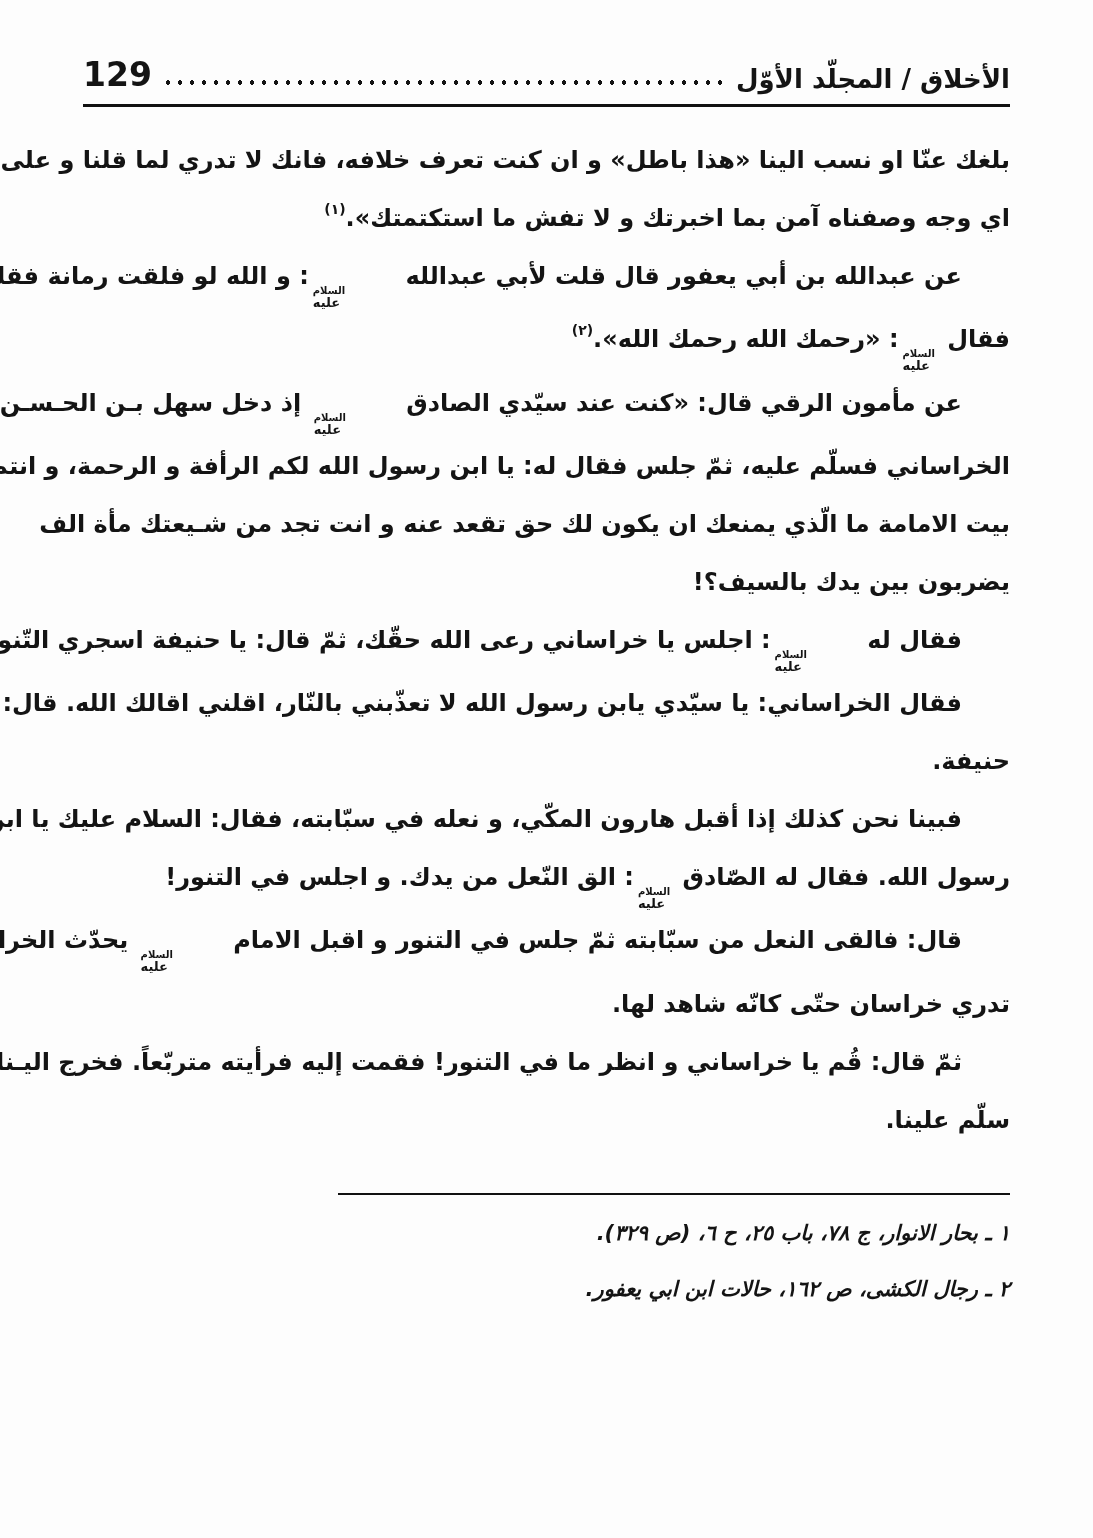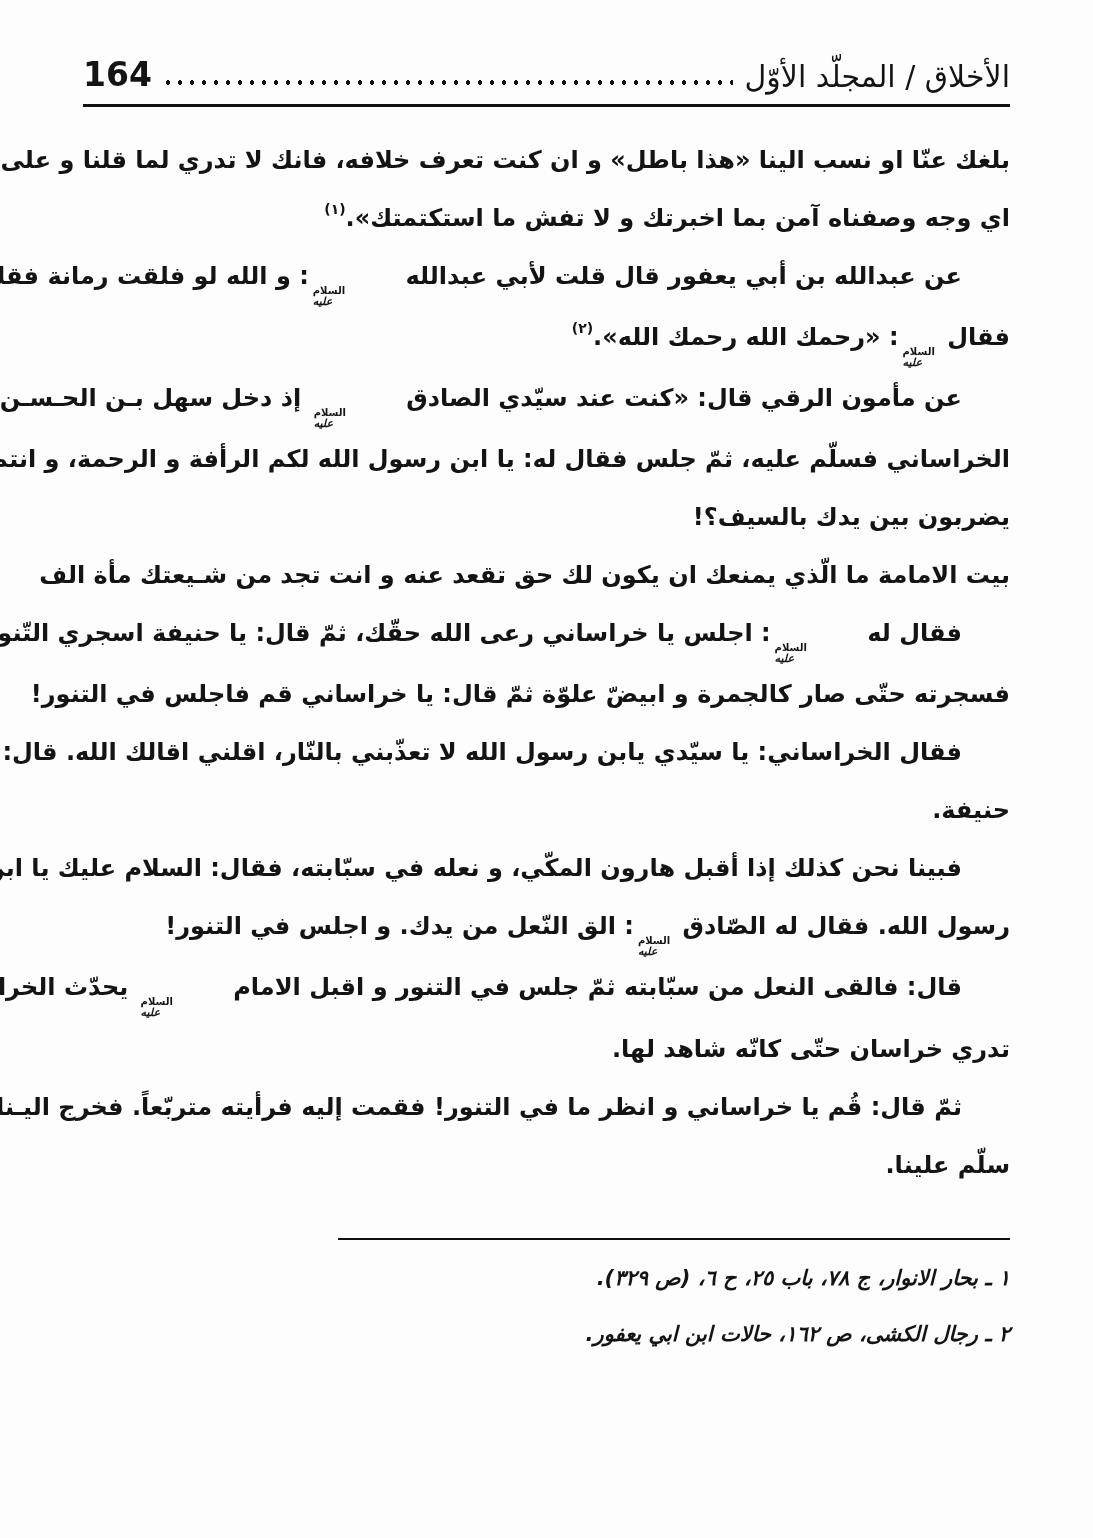--- a/index.html
+++ b/index.html
@@ -16,22 +16,22 @@
     padding:44px 83px 0 83px;
     direction:rtl;
   }
   
   .header{
     display:flex;
     align-items:flex-end;
     height:50px;
   }
   .header-title{
-    font-size:30px;
-    font-weight:normal;
+    font-size:26px;
+    font-weight:bold;
     white-space:nowrap;
   }
   .leader{
     flex:1;
     height:7px;
     margin:0 12px 8px 12px;
     background:radial-gradient(circle at 4px 3.5px, #141414 2.1px, transparent 2.5px);
     background-size:12px 7px;
     background-repeat:repeat-x;
   }
@@ -70,21 +70,21 @@
   
   .honorific{
     display:inline-flex;
     flex-direction:column;
     align-items:flex-end;
     vertical-align:-10px;
     margin:0 4px;
     line-height:1;
   }
   .honorific .h-top{font-size:10px;line-height:1;}
-  .honorific .h-bottom{font-size:11px;line-height:1.1;font-style:italic;}
+  .honorific .h-bottom{font-size:13px;line-height:1.1;}
   sup.fn-marker{
     font-size:14px;
     vertical-align:12px;
     line-height:0;
   }
   
   .fn-rule{
     border:0;
     border-top:2px solid #111111;
     width:672px;
@@ -100,21 +100,21 @@
   }
 </style>
 </head>
 <body>
 
 <div class="page">
 
   <header class="header">
     <span class="header-title">الأخلاق / المجلّد الأوّل</span>
     <span class="leader"></span>
-    <span class="page-number">164</span>
+    <span class="page-number">129</span>
   </header>
 
   <hr class="rule">
 
   <main class="body-text" id="body-text">
       <div class="para">
         <div class="line j">بلغك عنّا او نسب الينا «هذا باطل» و ان كنت تعرف خلافه، فانك لا تدري لما قلنا و على</div>
         <div class="line r">اي وجه وصفناه آمن بما اخبرتك و لا تفش ما استكتمتك».<sup class="fn-marker">(١)</sup></div>
       </div>
       <div class="para indent">
@@ -126,29 +126,28 @@
             <span class="h-top">السلام</span>
             <span class="h-bottom">عليه</span>
           </span>: «رحمك الله رحمك الله».<sup class="fn-marker">(٢)</sup></div>
       </div>
       <div class="para indent">
         <div class="line j">عن مأمون الرقي قال: «كنت عند سيّدي الصادق <span class="honorific">
             <span class="h-top">السلام</span>
             <span class="h-bottom">عليه</span>
           </span> إذ دخل سهل بـن الحـسـن</div>
         <div class="line j">الخراساني فسلّم عليه، ثمّ جلس فقال له: يا ابن رسول الله لكم الرأفة و الرحمة، و انتم أهل</div>
+        <div class="line j">بيت الامامة ما الّذي يمنعك ان يكون لك حق تقعد عنه و انت تجد من شـيعتك مأة الف</div>
         <div class="line r">يضربون بين يدك بالسيف؟!</div>
-        <div class="line j">بيت الامامة ما الّذي يمنعك ان يكون لك حق تقعد عنه و انت تجد من شـيعتك مأة الف</div>
       </div>
       <div class="para indent">
         <div class="line j">فقال له <span class="honorific">
             <span class="h-top">السلام</span>
             <span class="h-bottom">عليه</span>
           </span>: اجلس يا خراساني رعى الله حقّك، ثمّ قال: يا حنيفة اسجري التّنور!</div>
-        <div class="line j">فسجرته حتّى صار كالجمرة و ابيضّ علوّة ثمّ قال: يا خراساني قم فاجلس في التنور!</div>
       </div>
       <div class="para indent">
         <div class="line j">فقال الخراساني: يا سيّدي يابن رسول الله لا تعذّبني بالنّار، اقلني اقالك الله. قال: قد</div>
         <div class="line r">حنيفة.</div>
       </div>
       <div class="para indent">
         <div class="line j">فبينا نحن كذلك إذا أقبل هارون المكّي، و نعله في سبّابته، فقال: السلام عليك يا ابن</div>
         <div class="line r">رسول الله. فقال له الصّادق <span class="honorific">
             <span class="h-top">السلام</span>
             <span class="h-bottom">عليه</span>

